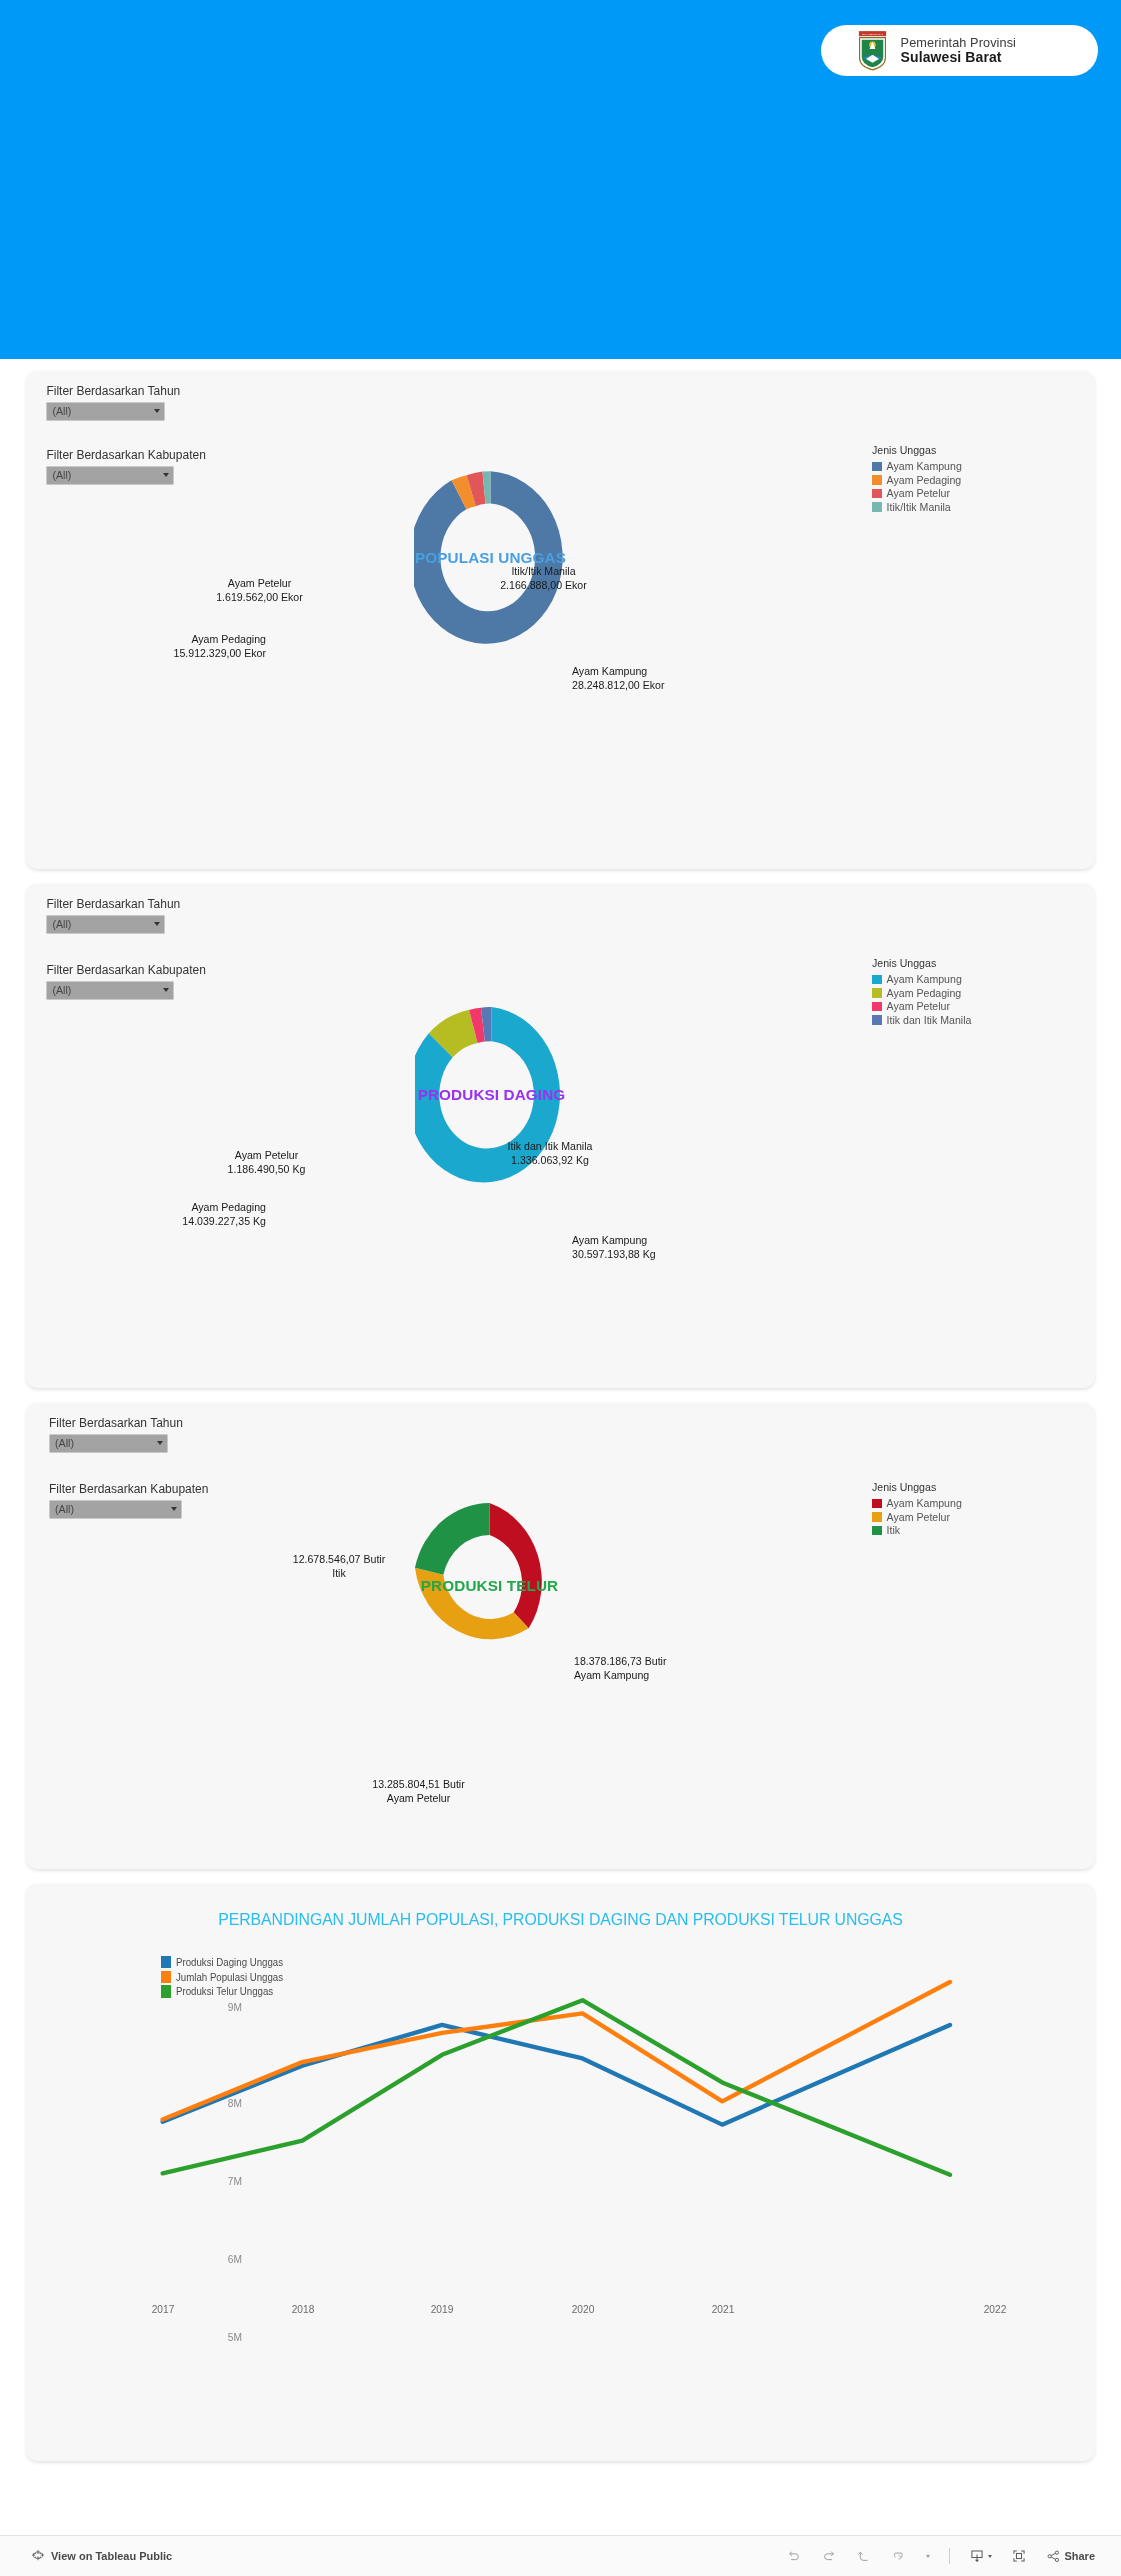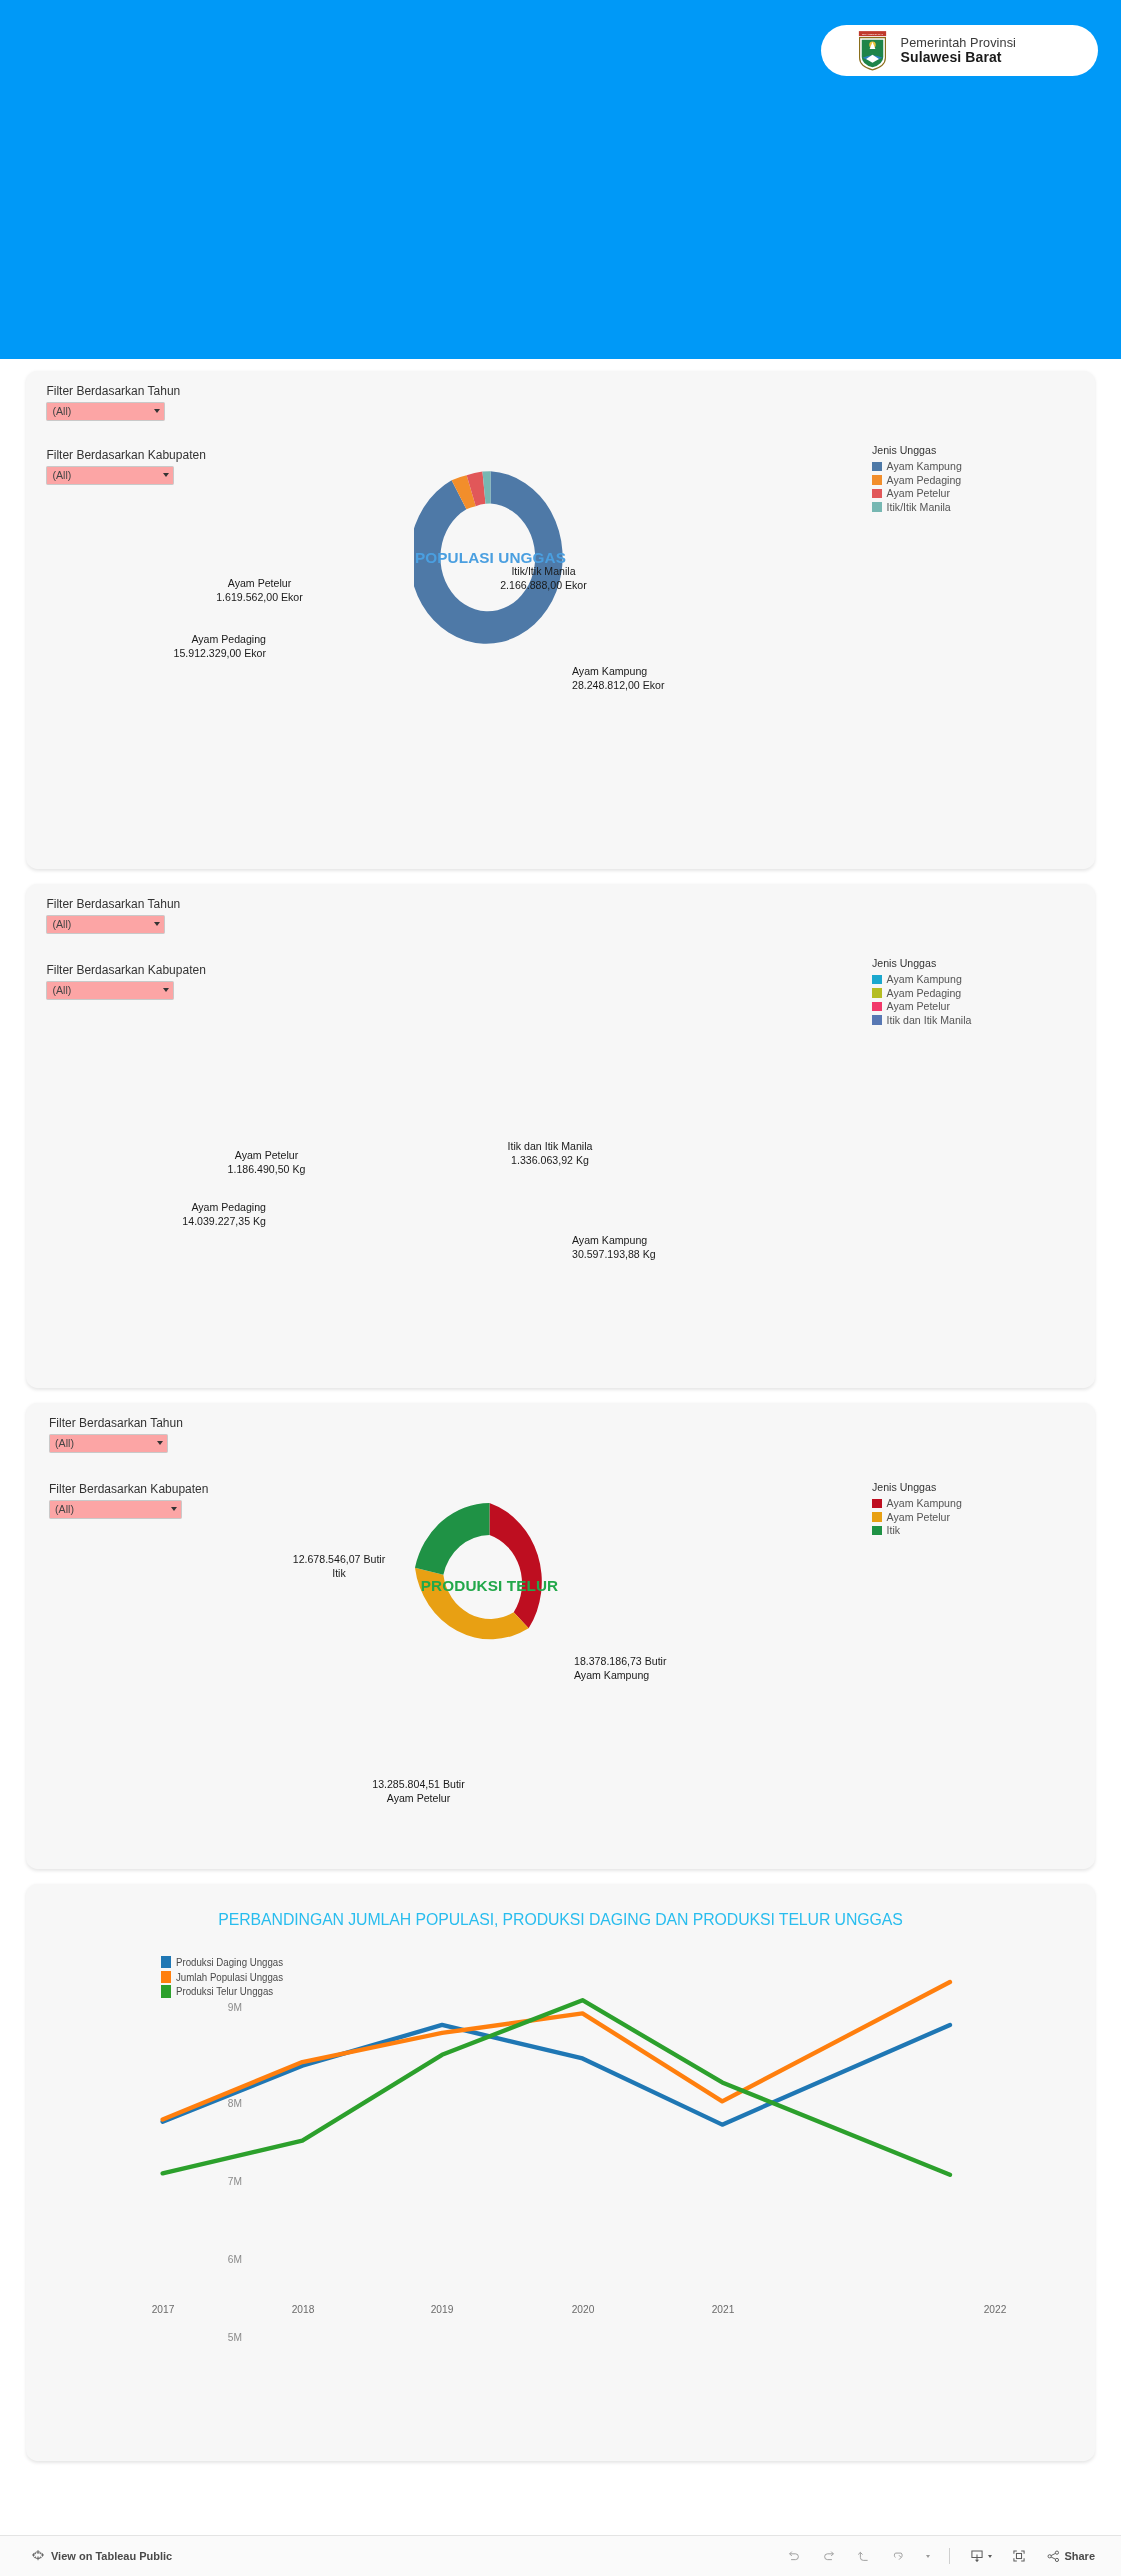--- a/index.html
+++ b/index.html
@@ -74,21 +74,21 @@
   
   .filter-block { position: absolute; }
   .filter-label {
     font-size: 12px;
     color: #333333;
     margin-bottom: 3.6px;
     white-space: nowrap;
   }
   .filter-select {
     width: 119px; height: 19px;
-    background: #fca5a5;
+    background: #a3a3a3;
     border: 0.7px solid #c9c9c9;
     border-radius: 1.5px;
     display: flex;
     align-items: center;
     justify-content: space-between;
     padding: 0 4.4px 0 5.1px;
     font-size: 10.6px;
     color: #444444;
   }
   .caret {
@@ -318,20 +318,39 @@
     <div class="legend-row">
       <span class="legend-swatch" style="background:#F2386A"></span>
       <span class="legend-text">Ayam Petelur</span>
     </div>
     <div class="legend-row">
       <span class="legend-swatch" style="background:#5878B4"></span>
       <span class="legend-text">Itik dan Itik Manila</span>
     </div>
   </div>
 
+  <div class="donut-holder" style="top:123px; left:389px;">
+    <div class="donut">
+      <svg width="153" height="176" viewBox="0 0 210 242">
+        <g transform="translate(105,121)">
+
+          <path fill="#1BA8CE" d="M 0 -121 A 105 121 0 1 1 -86.21 -84.97 L -53.37 -51.96 A 65 74 0 1 0 0 -74 Z"></path>
+
+          <path fill="#B5BD22" d="M -86.21 -84.97 A 105 121 0 0 1 -30.92 -117.00 L -19.14 -71.56 A 65 74 0 0 0 -53.37 -51.96 Z"></path>
+
+          <path fill="#F2386A" d="M -30.92 -117.00 A 105 121 0 0 1 -14.55 -120.12 L -9.01 -73.48 A 65 74 0 0 0 -19.14 -71.56 Z"></path>
+
+          <path fill="#5878B4" d="M -14.55 -120.12 A 105 121 0 0 1 0 -121 L 0 -74 A 65 74 0 0 0 -9.01 -73.48 Z"></path>
+        </g>
+      </svg>
+      <div class="donut-center">
+        <span style="color:#9B30F0">PRODUKSI DAGING</span>
+      </div>
+    </div>
+  </div>
 
   <div class="slice-label sl-r" style="top:349px; left:546px;">
     <div>Ayam Kampung</div>
     <div>30.597.193,88 Kg</div>
   </div>
   <div class="slice-label sl-l" style="top:316px; left:73px; width:167px;">
     <div>Ayam Pedaging</div>
     <div>14.039.227,35 Kg</div>
   </div>
   <div class="slice-label sl-c" style="top:264px; left:157px; width:167px;">

